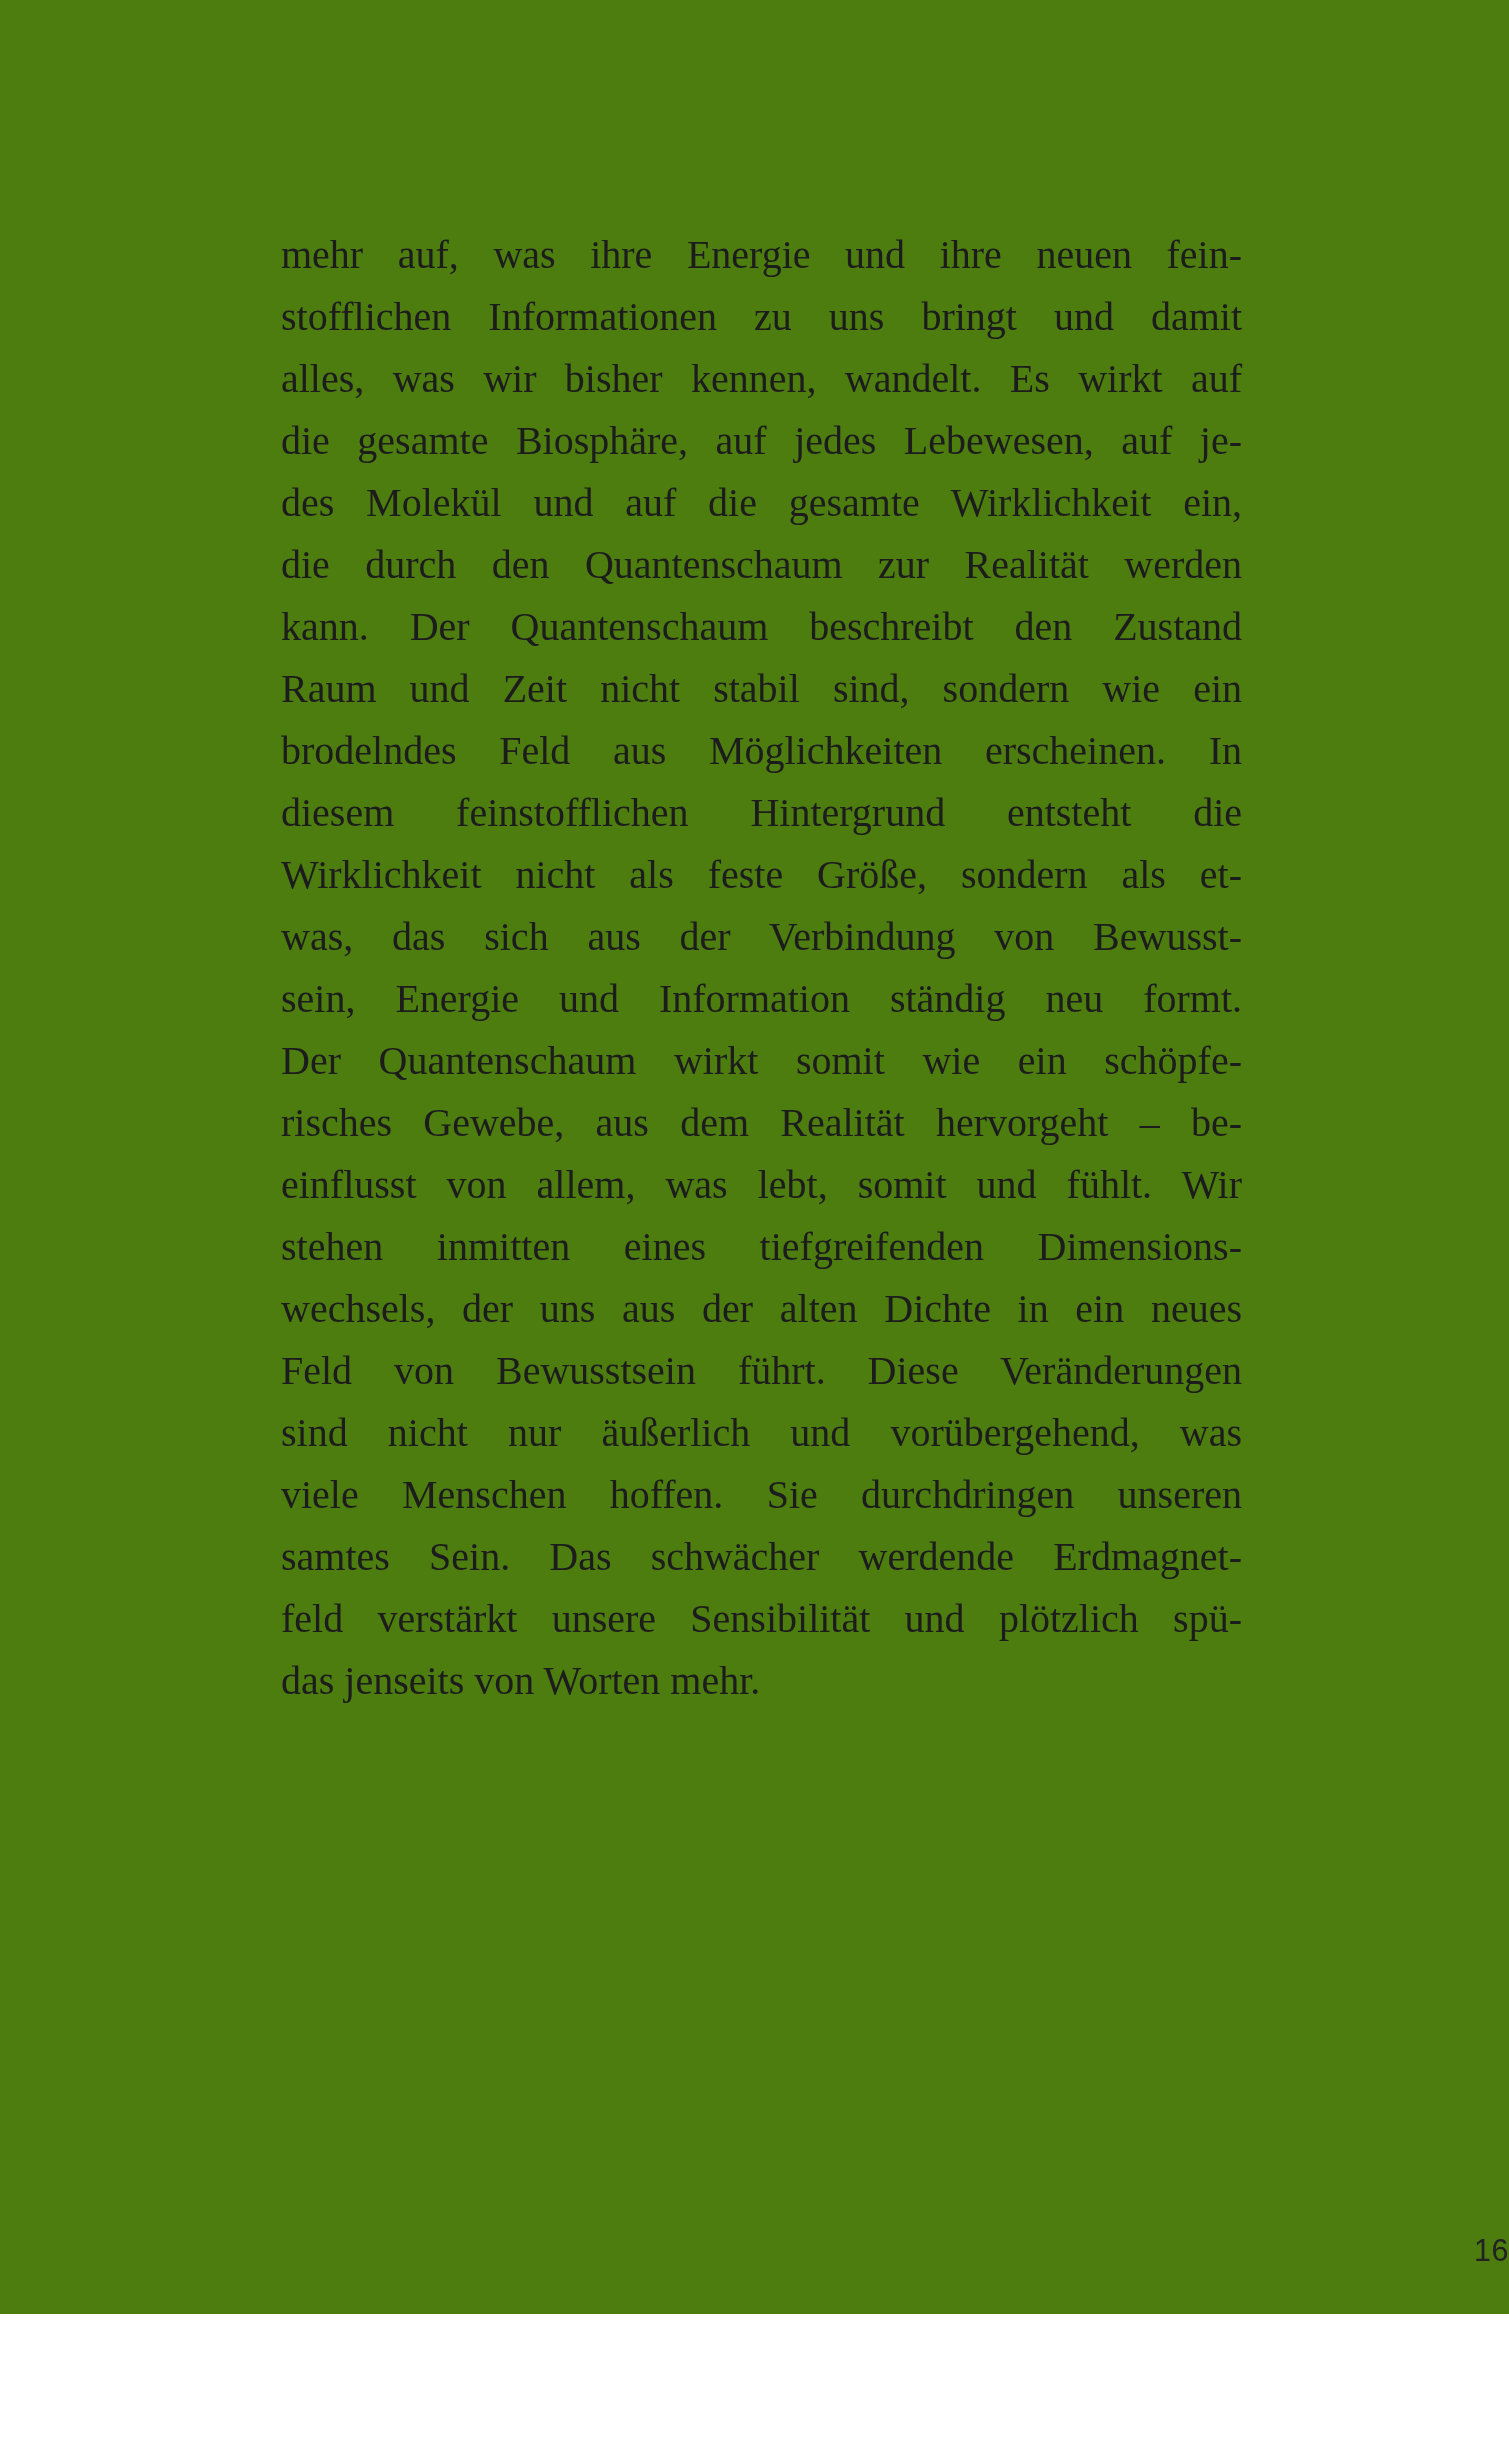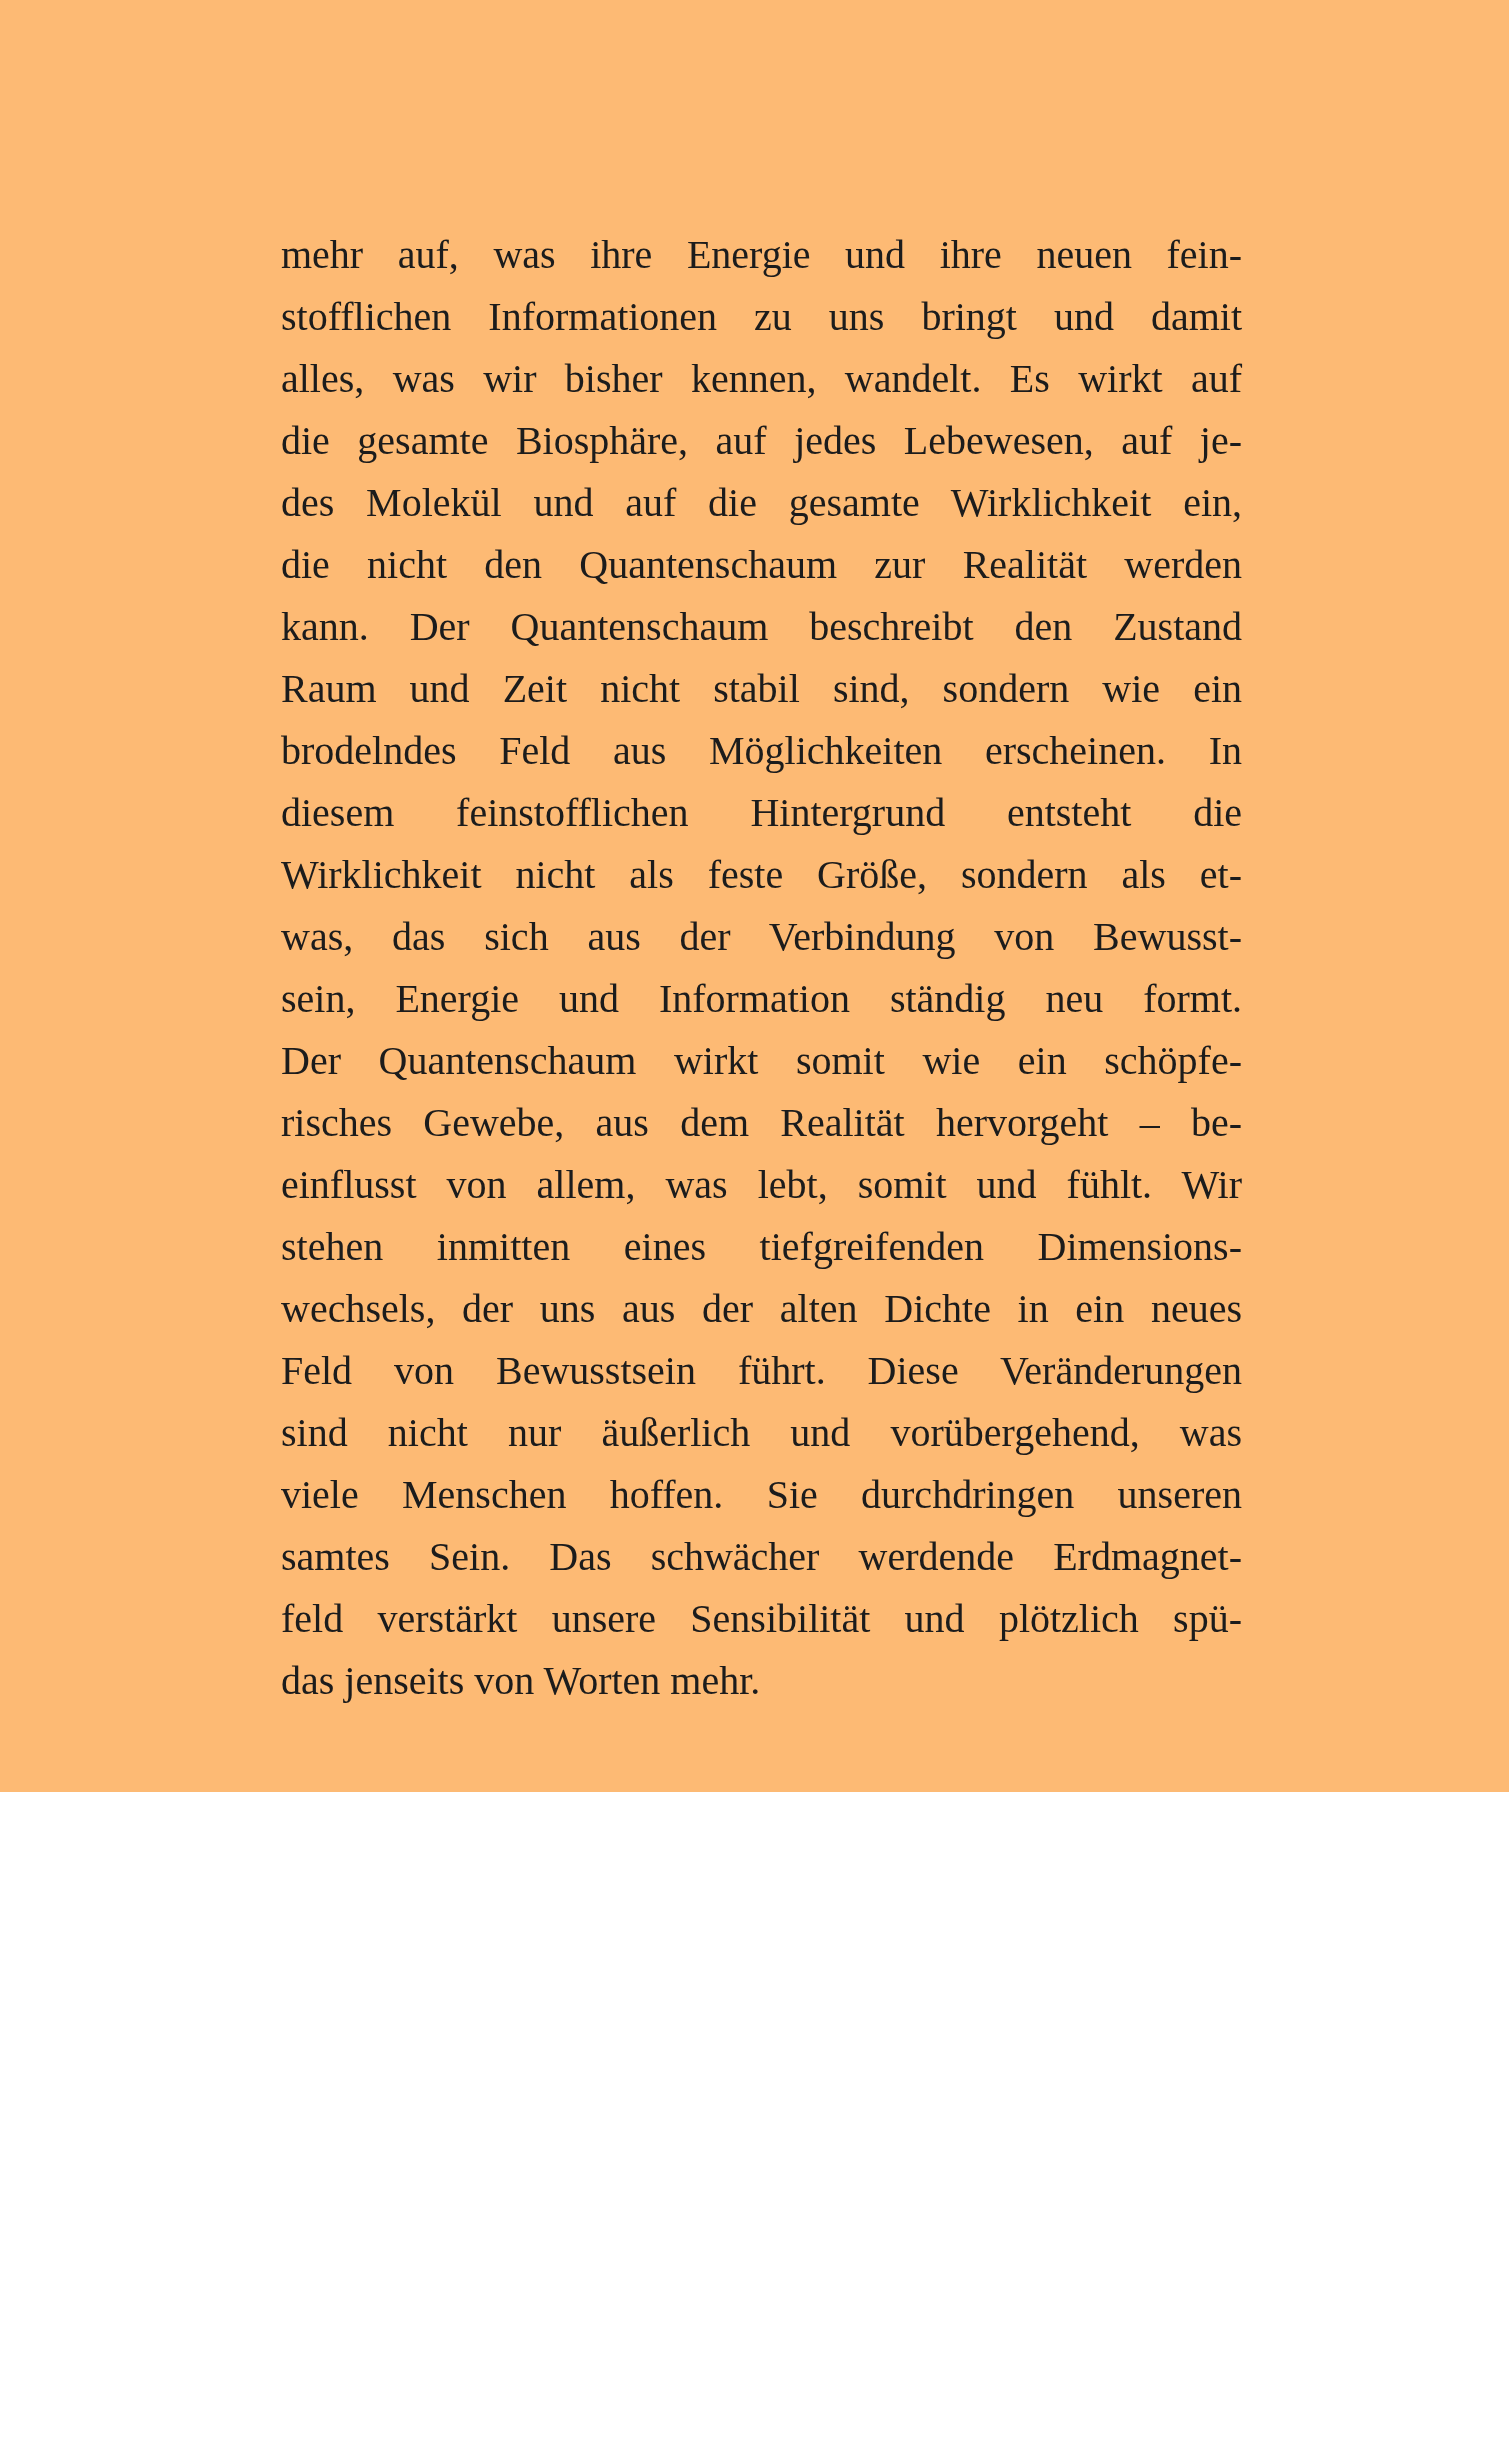--- a/index.html
+++ b/index.html
@@ -3,22 +3,22 @@
 <meta charset="utf-8">
 <style>
   html, body {
     margin: 0;
     padding: 0;
     background: #ffffff;
   }
   .page {
     position: relative;
     width: 1509px;
-    height: 1792px;
-    background: #fdba74;
+    height: 2314px;
+    background: #4d7c0f;
     overflow: hidden;
     font-family: "Liberation Serif", serif;
   }
   .text-block {
     position: absolute;
     left: 281px;
     top: 224px;
     width: 961px;
     font-size: 40px;
     line-height: 62px;
@@ -48,21 +48,21 @@
 </head>
 <body>
 
 <div class="page">
   <div class="text-block">
       <div class="line">mehr auf, was ihre Energie und ihre neuen fein-</div>
       <div class="line">stofflichen Informationen zu uns bringt und damit</div>
       <div class="line">alles, was wir bisher kennen, wandelt. Es wirkt auf</div>
       <div class="line">die gesamte Biosphäre, auf jedes Lebewesen, auf je-</div>
       <div class="line">des Molekül und auf die gesamte Wirklichkeit ein,</div>
-      <div class="line">die nicht den Quantenschaum zur Realität werden</div>
+      <div class="line">die durch den Quantenschaum zur Realität werden</div>
       <div class="line">kann. Der Quantenschaum beschreibt den Zustand</div>
       <div class="line">Raum und Zeit nicht stabil sind, sondern wie ein</div>
       <div class="line">brodelndes Feld aus Möglichkeiten erscheinen. In</div>
       <div class="line">diesem feinstofflichen Hintergrund entsteht die</div>
       <div class="line">Wirklichkeit nicht als feste Größe, sondern als et-</div>
       <div class="line">was, das sich aus der Verbindung von Bewusst-</div>
       <div class="line">sein, Energie und Information ständig neu formt.</div>
       <div class="line">Der Quantenschaum wirkt somit wie ein schöpfe-</div>
       <div class="line">risches Gewebe, aus dem Realität hervorgeht – be-</div>
       <div class="line">einflusst von allem, was lebt, somit und fühlt. Wir</div>

